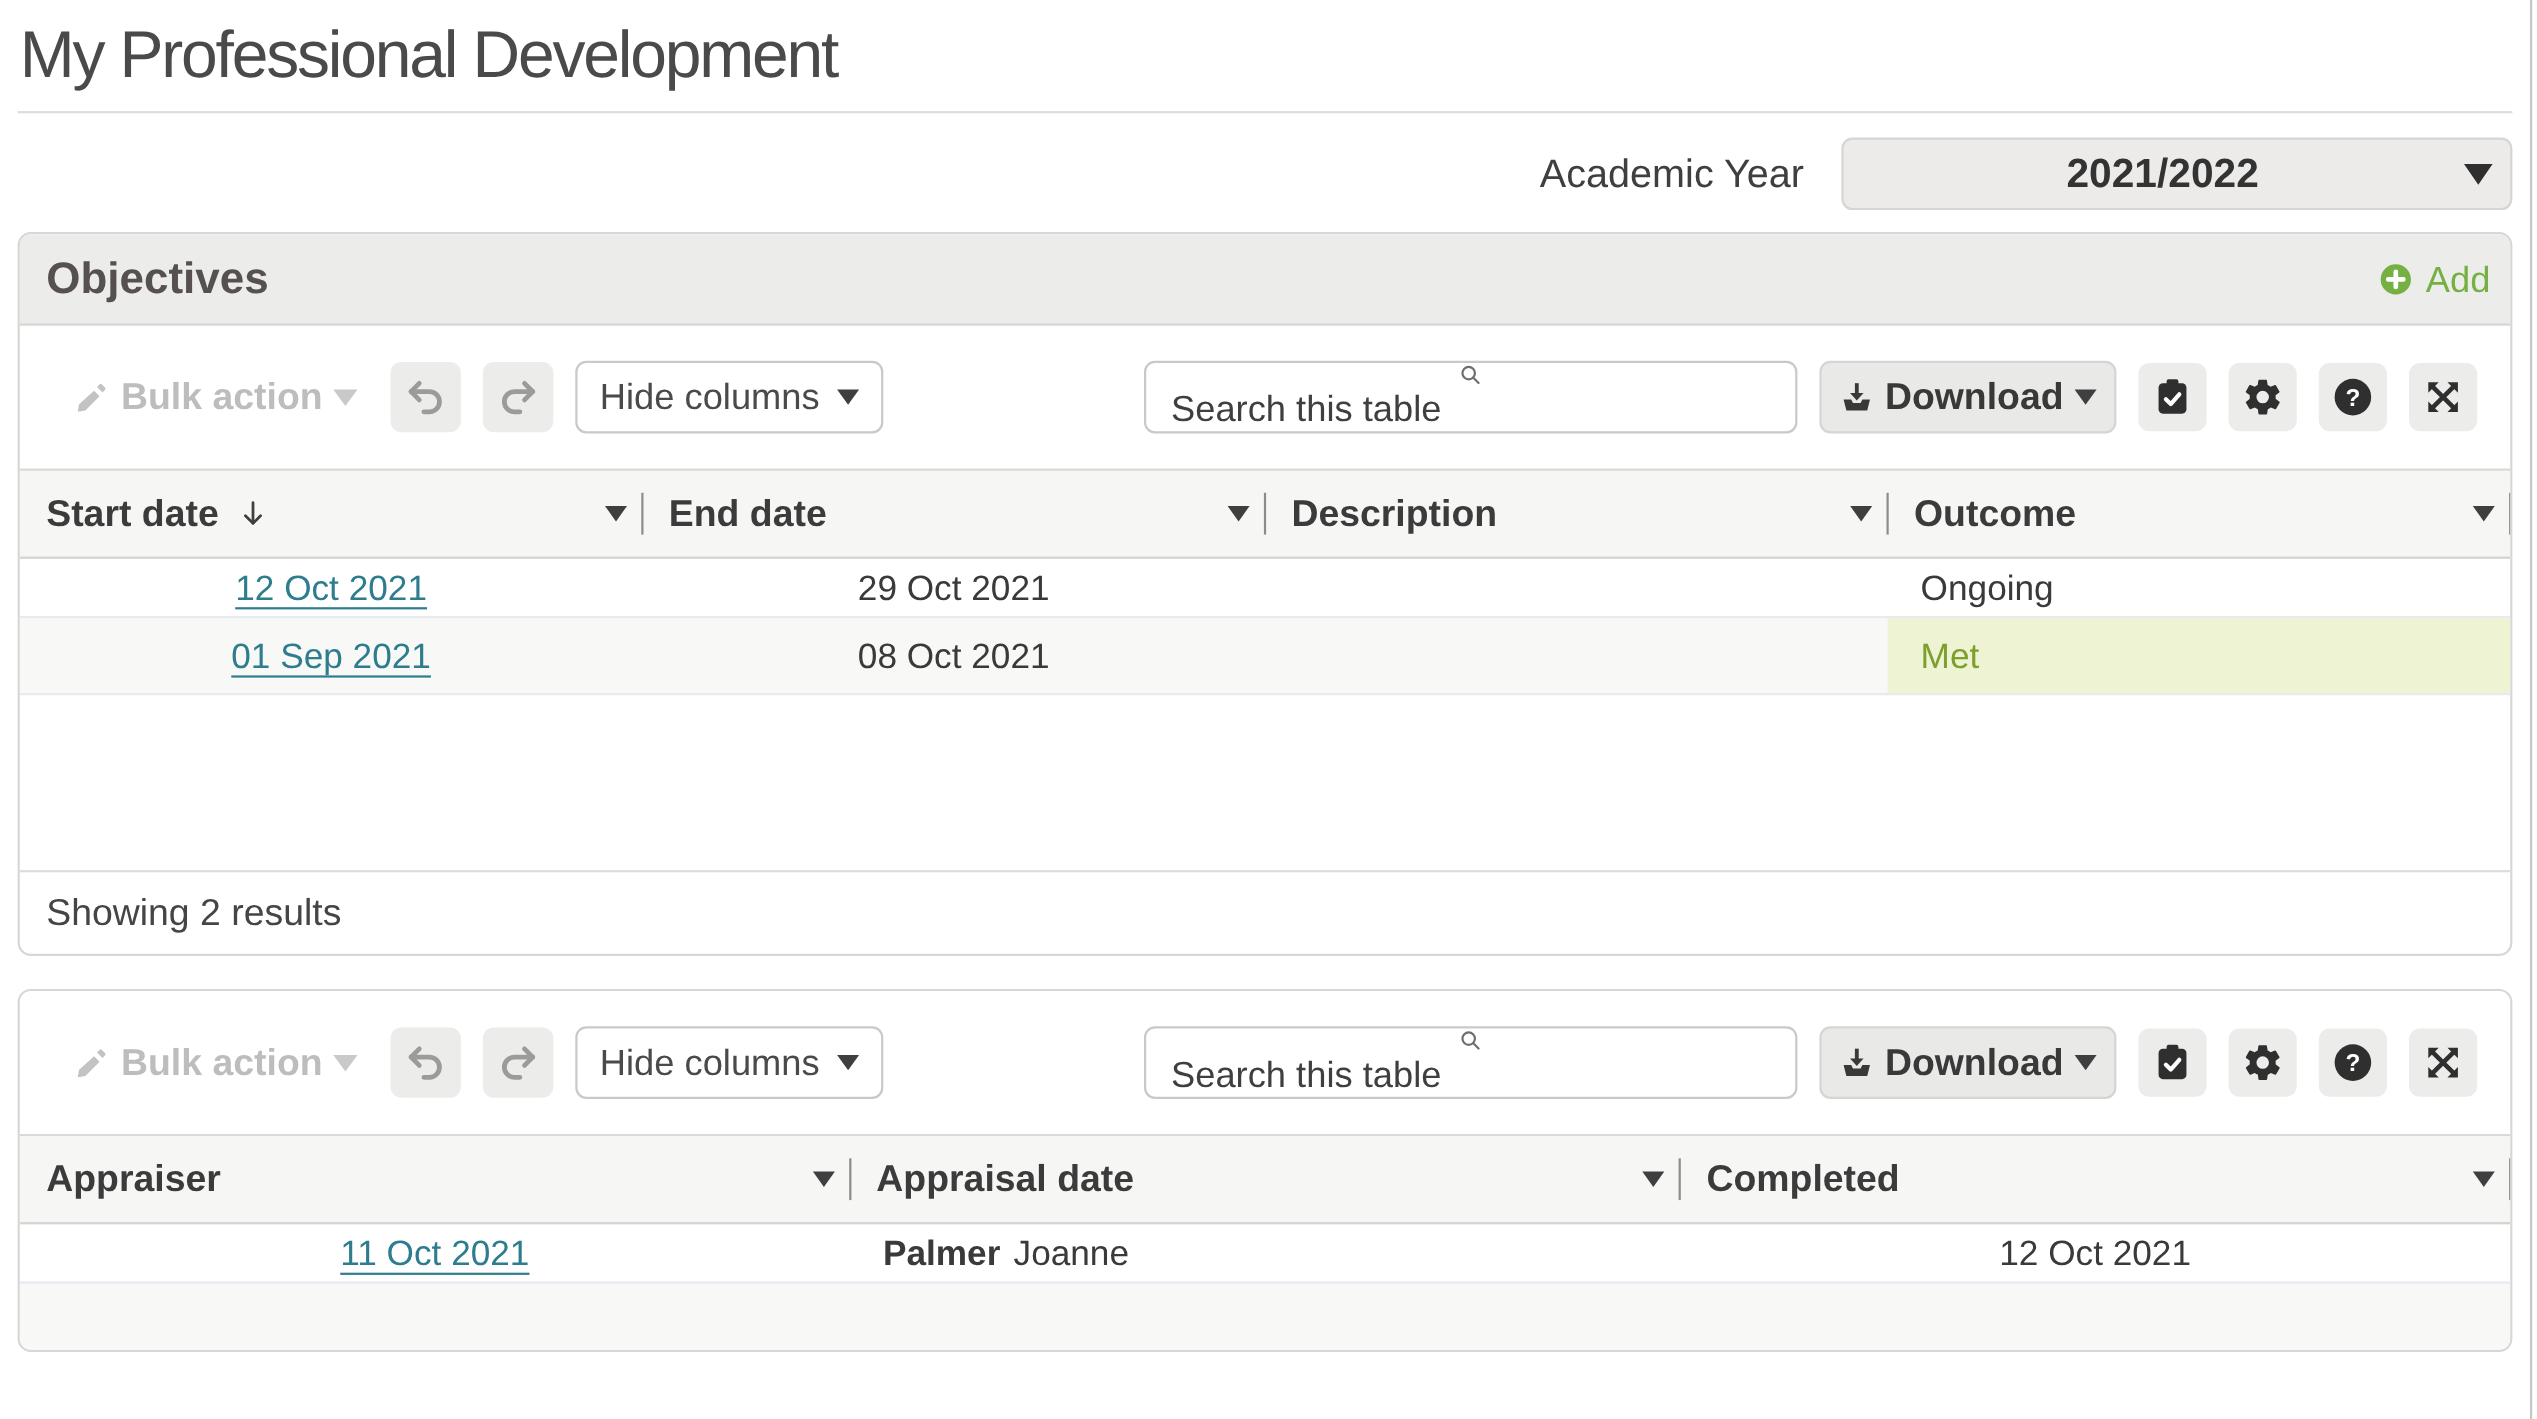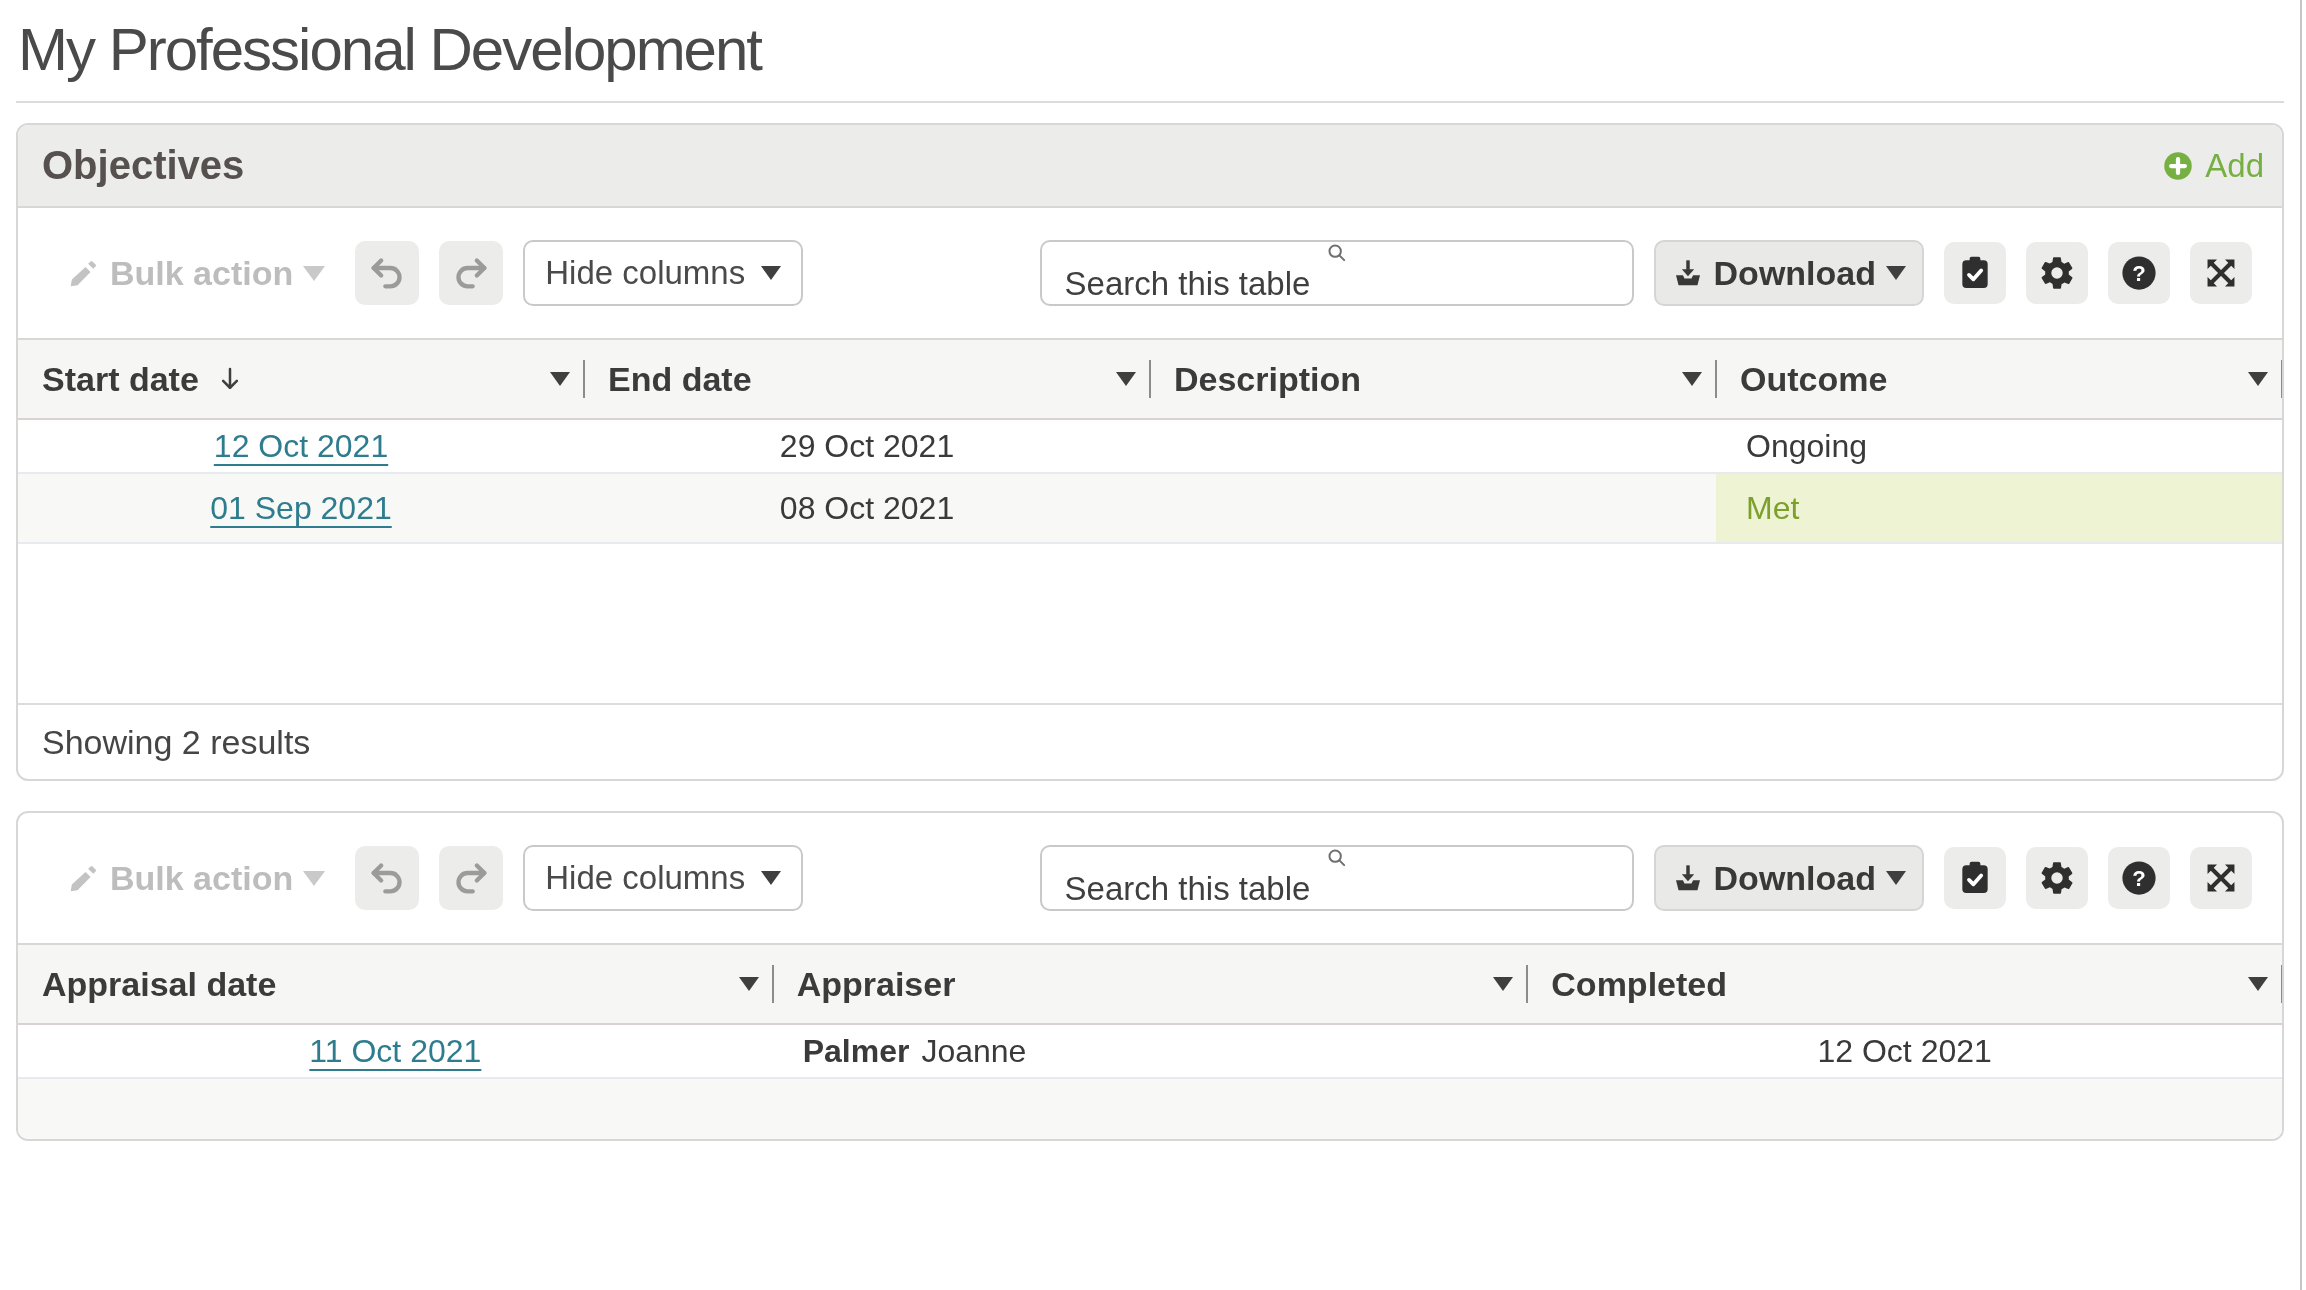--- a/index.html
+++ b/index.html
@@ -66,20 +66,27 @@
   .right-line{position:absolute;top:0;left:2300px;width:2px;height:1290px;background:#c6c6c6;}
   .bold{font-weight:700;margin-right:12px;}
   svg{display:block;}
 </style>
 </head>
 <body>
 
 <div class="page">
   <h1>My Professional Development</h1>
 
+  <div class="year-row">
+    <span class="year-label">Academic Year</span>
+    <div class="select">
+      <span>2021/2022</span>
+      <span class="caret"></span>
+    </div>
+  </div>
 
   <section class="panel">
     <div class="panel-head">
       <span class="panel-title">Objectives</span>
       <span class="add-btn">
         <svg width="30" height="30" viewBox="0 0 24 24">
           <circle cx="12" cy="12" r="11" fill="#76b043"></circle>
           <path d="M12 6.5v11M6.5 12h11" stroke="#fff" stroke-width="3.4" stroke-linecap="round"></path>
         </svg>
         <span>Add</span>
@@ -259,25 +266,25 @@
       <span class="icon-btn">
         <svg width="38" height="38" viewBox="0 0 24 24">
           <path d="M5.5 5.5 18.5 18.5M18.5 5.5 5.5 18.5" stroke="#2f2f2f" stroke-width="2.6"></path>
           <path d="M3.5 3.5h6l-6 6zM20.5 3.5v6l-6-6zM3.5 20.5v-6l6 6zM20.5 20.5h-6l6-6z" fill="#2f2f2f"></path>
         </svg>
       </span>
     </div>
 
     <div class="thead">
       <div class="th w33">
+        <span class="th-label">Appraiser</span>
+        <span class="caret-h"></span>
+      </div>
+      <div class="th w33">
         <span class="th-label">Appraisal date</span>
-        <span class="caret-h"></span>
-      </div>
-      <div class="th w33">
-        <span class="th-label">Appraiser</span>
         <span class="caret-h"></span>
       </div>
       <div class="th w33">
         <span class="th-label">Completed</span>
         <span class="caret-h"></span>
       </div>
     </div>
 
     <div class="row">
       <div class="cell c-center w33">

